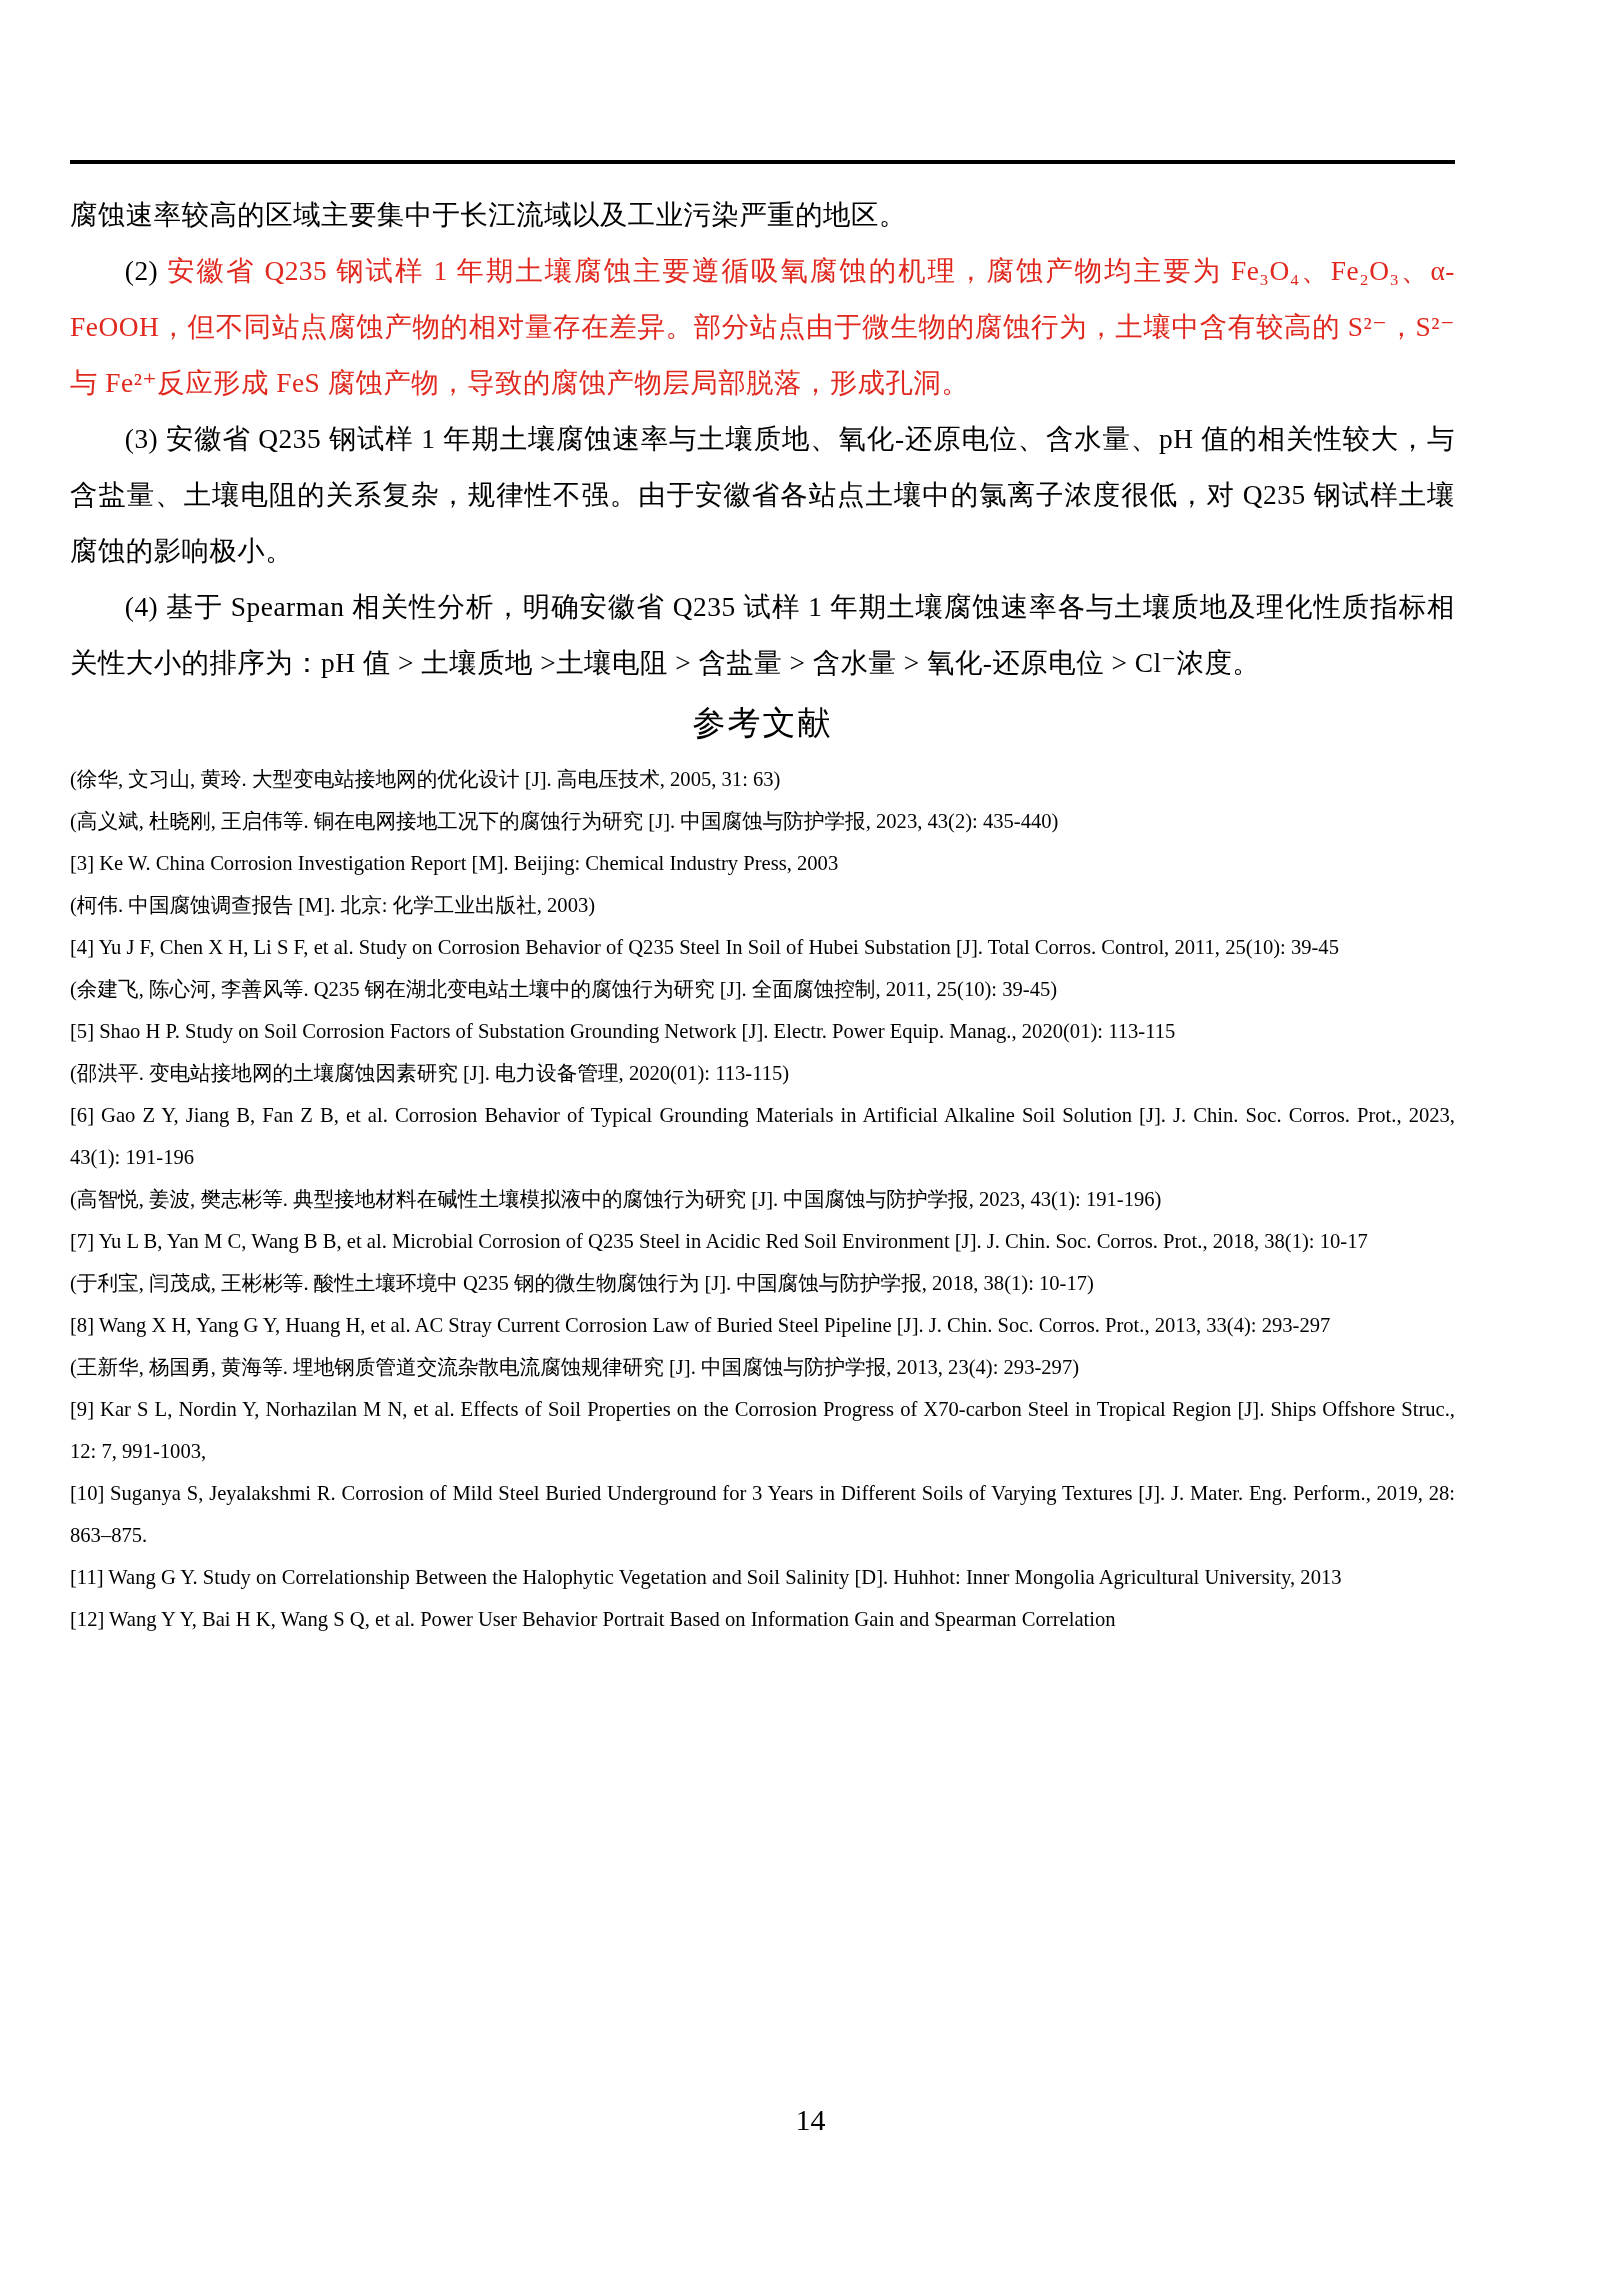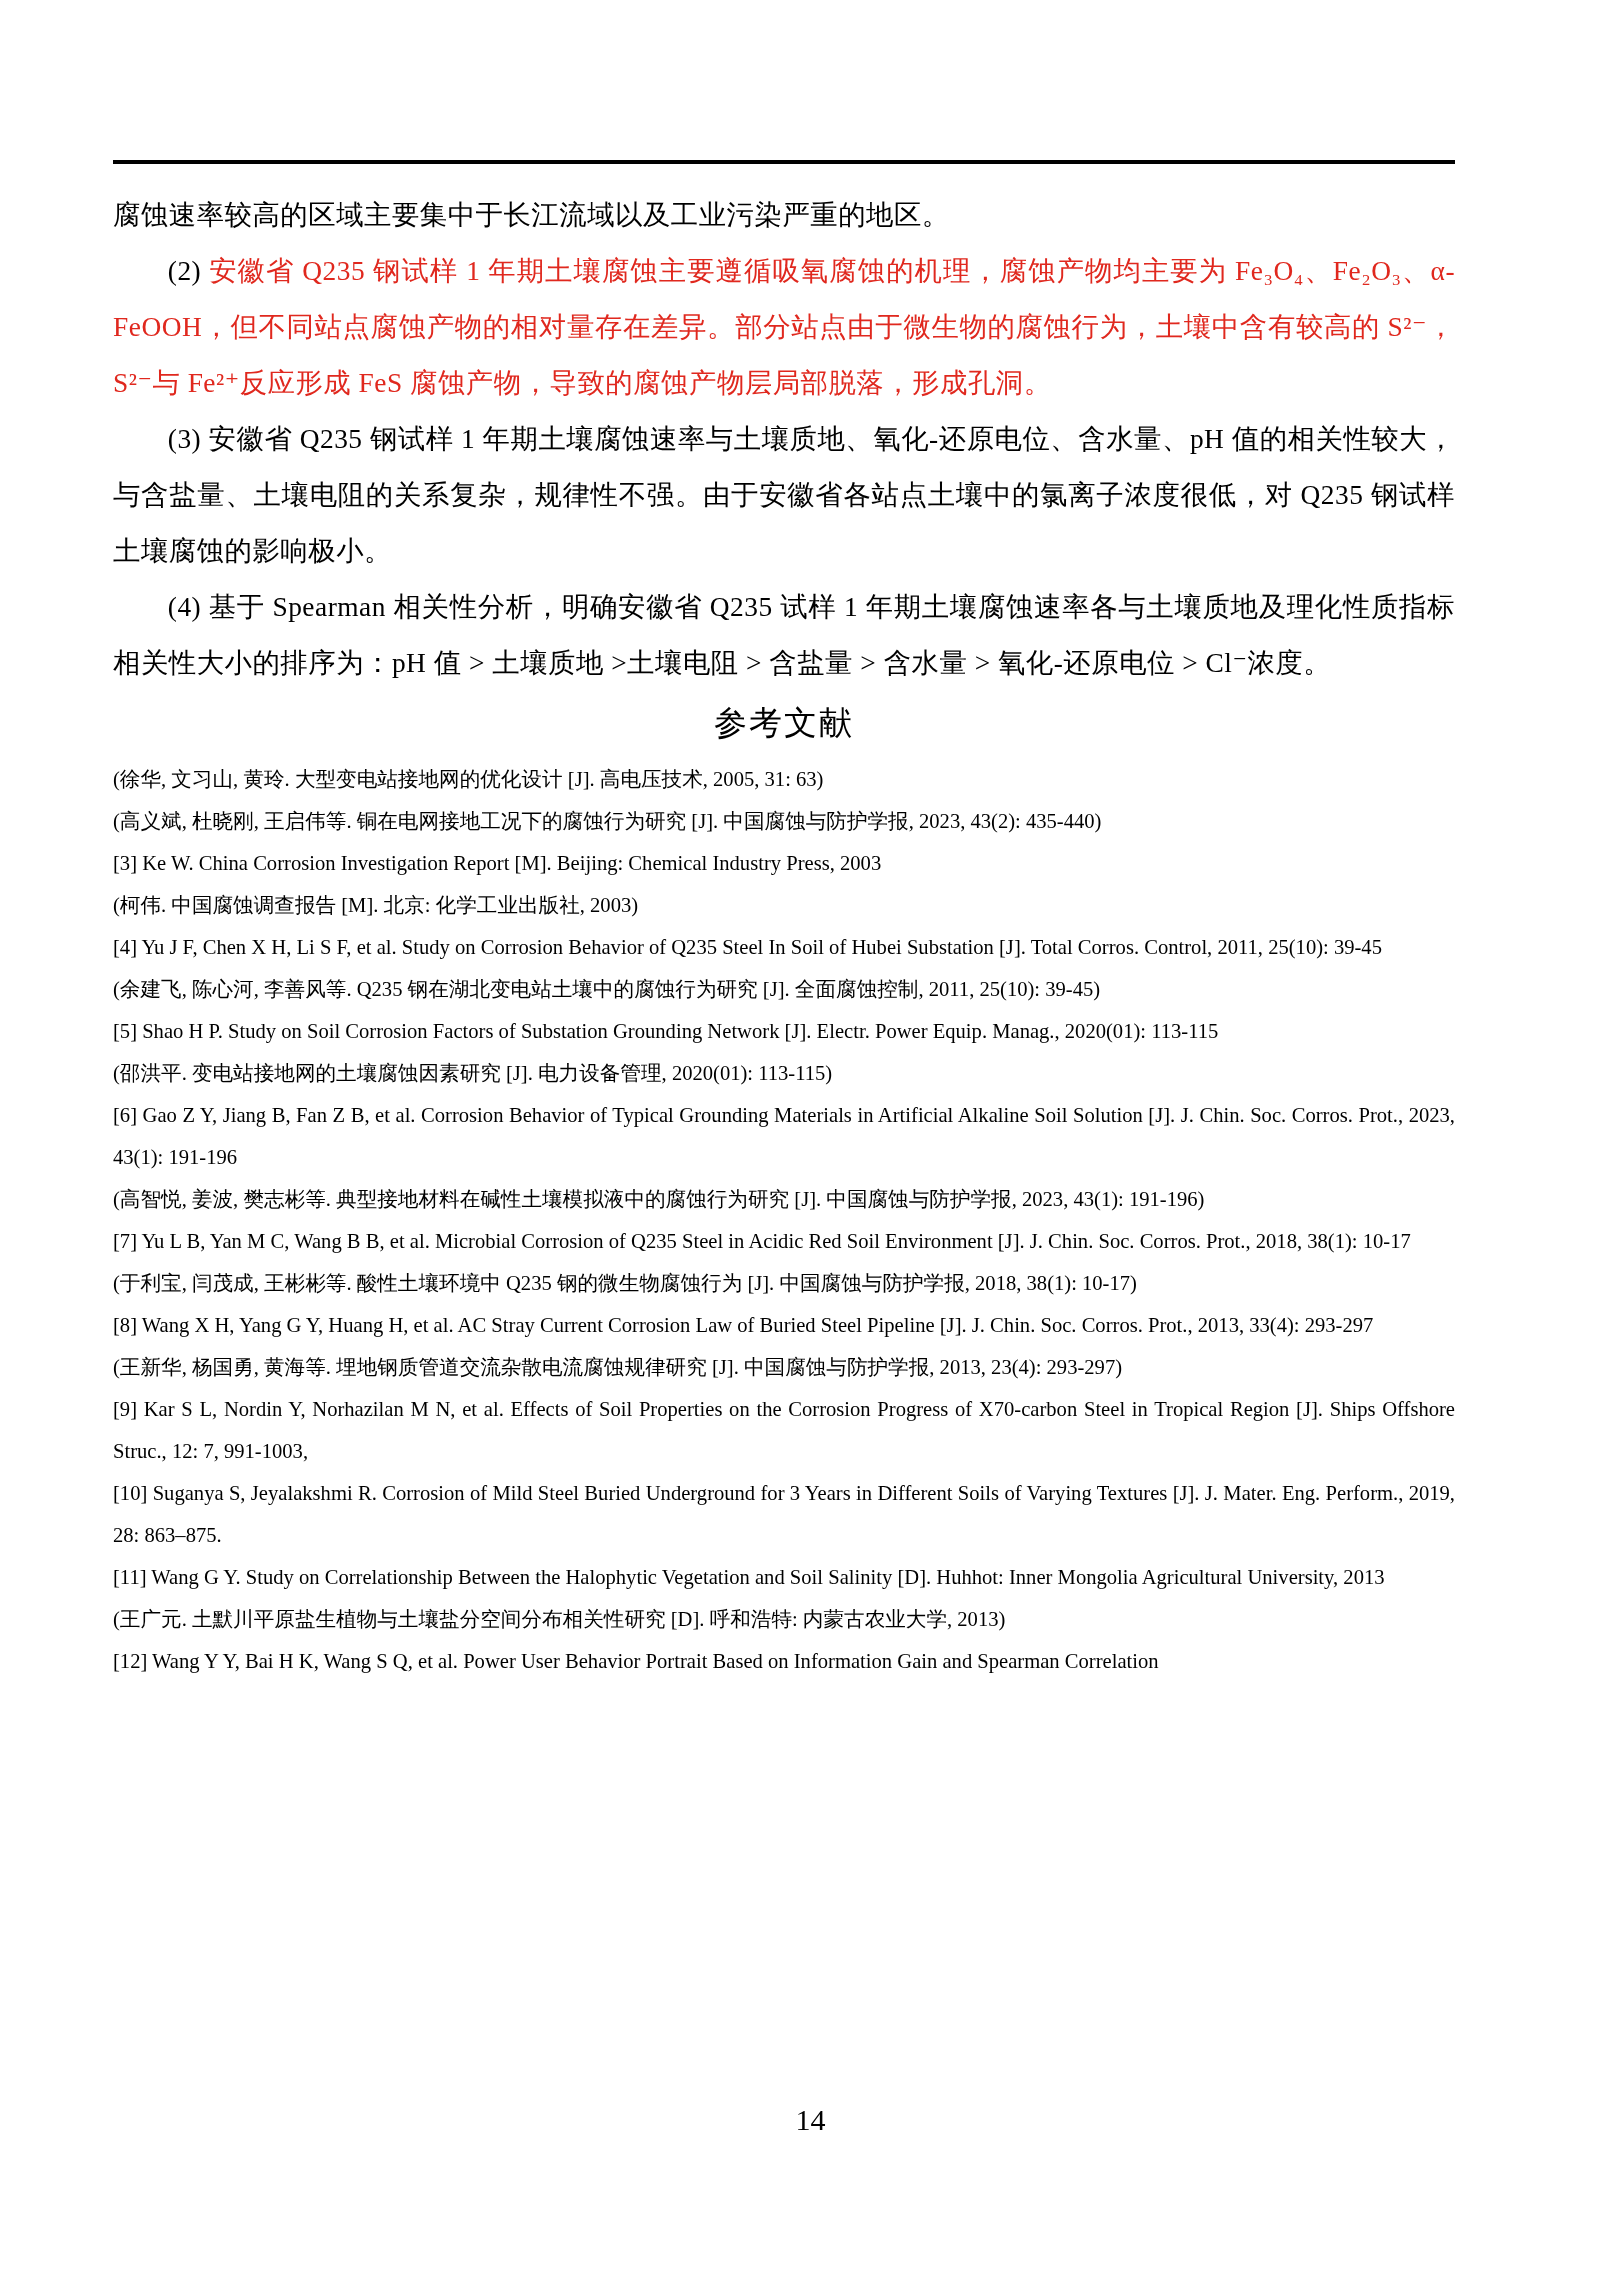--- a/index.html
+++ b/index.html
@@ -8,21 +8,21 @@
     background: #ffffff;
   }
   .page {
     position: relative;
     width: 1621px;
     height: 2293px;
     background: #ffffff;
     font-family: "Liberation Serif", "DejaVu Serif", serif;
     color: #000000;
     box-sizing: border-box;
-    padding: 0 166px 0 113px;
+    padding: 0 166px 0 70px;
     overflow: hidden;
   }
   .top-rule {
     margin-top: 160px;
     height: 3.9px;
     background: #000000;
   }
   .body-text {
     margin-top: 23.5px;
   }
@@ -89,20 +89,19 @@
       <div class="ref-line">(邵洪平. 变电站接地网的土壤腐蚀因素研究 [J]. 电力设备管理, 2020(01): 113-115)</div>
       <div class="ref-line">[6] Gao Z Y, Jiang B, Fan Z B, et al.  Corrosion Behavior of Typical Grounding Materials in Artificial Alkaline Soil Solution [J]. J. Chin. Soc. Corros. Prot., 2023, 43(1): 191-196</div>
       <div class="ref-line">(高智悦, 姜波, 樊志彬等. 典型接地材料在碱性土壤模拟液中的腐蚀行为研究 [J]. 中国腐蚀与防护学报, 2023, 43(1): 191-196)</div>
       <div class="ref-line">[7] Yu L B, Yan M C, Wang B B, et al. Microbial Corrosion of Q235 Steel in Acidic Red Soil Environment [J]. J. Chin. Soc. Corros. Prot., 2018, 38(1): 10-17</div>
       <div class="ref-line">(于利宝, 闫茂成, 王彬彬等. 酸性土壤环境中 Q235 钢的微生物腐蚀行为 [J]. 中国腐蚀与防护学报, 2018, 38(1): 10-17)</div>
       <div class="ref-line">[8] Wang X H, Yang G Y, Huang H, et al.  AC Stray Current Corrosion Law of Buried Steel Pipeline [J]. J. Chin. Soc. Corros. Prot.,  2013, 33(4): 293-297</div>
       <div class="ref-line">(王新华, 杨国勇, 黄海等. 埋地钢质管道交流杂散电流腐蚀规律研究 [J]. 中国腐蚀与防护学报, 2013, 23(4): 293-297)</div>
       <div class="ref-line">[9] Kar S L, Nordin Y, Norhazilan M N, et al. Effects of Soil Properties on the Corrosion Progress of X70-carbon Steel in Tropical Region [J]. Ships Offshore Struc., 12: 7, 991-1003,</div>
       <div class="ref-line">[10] Suganya S, Jeyalakshmi R. Corrosion of Mild Steel Buried Underground for 3 Years in Different Soils of Varying Textures [J]. J. Mater. Eng. Perform., 2019, 28: 863–875.</div>
       <div class="ref-line">[11] Wang G Y. Study on Correlationship Between the Halophytic Vegetation and Soil Salinity [D]. Huhhot: Inner Mongolia Agricultural University, 2013</div>
-      <div class="ref-line">(王广元. 土默川平原盐生植物与土壤盐分空间分布相关性研究 [D]. 呼和浩特: 内蒙古农业大学, 2013)</div>
       <div class="ref-line">[12] Wang Y Y, Bai H K, Wang S Q, et al.  Power User Behavior Portrait Based on Information Gain and Spearman Correlation</div>
     </div>
 
   <div class="page-number">14</div>
 
 </div>
 
 
 </body></html>

